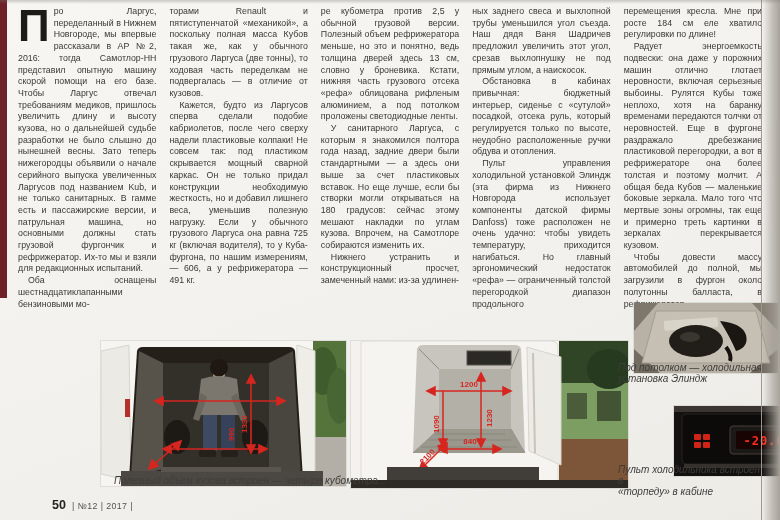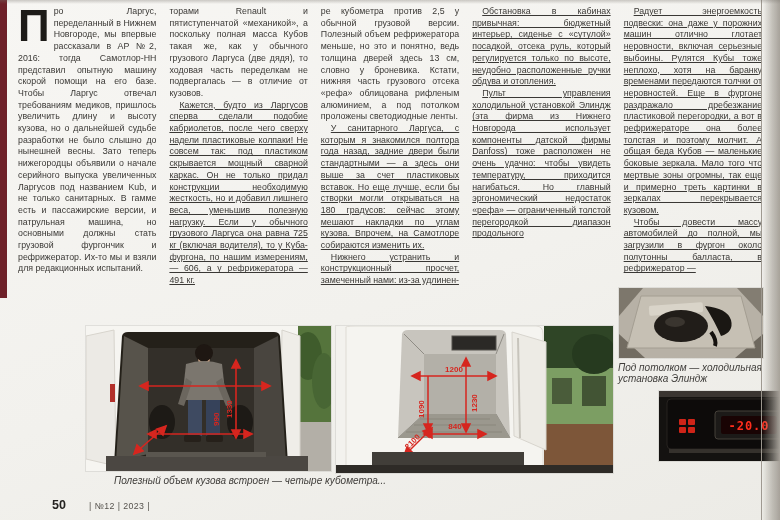--- a/index.html
+++ b/index.html
@@ -9,61 +9,64 @@
   .edge-right{position:absolute;top:0;right:0;width:18px;height:520px;
         background:linear-gradient(90deg,rgba(180,175,167,0) 0%,rgba(160,155,146,.55) 55%,#a7a29a 100%);
         border-left:1px solid rgba(140,135,126,.35);}
   .edge-top{position:absolute;top:0;left:0;width:780px;height:4px;
         background:linear-gradient(180deg,rgba(120,115,108,.35),rgba(120,115,108,0));}
   .red-stripe{position:absolute;left:0;top:0;width:7px;height:298px;background:#6e2129;}
 
   .columns{position:absolute;left:18px;top:6px;width:744px;height:318px;display:flex;gap:13px;}
   .col{flex:1 1 0;font-size:8.8px;line-height:11.7px;text-align:justify;color:#3a3835;}
   .col p{margin:0;}
-  .col p.indent{text-indent:10px;text-decoration:underline;}
+  .col p.indent{text-indent:10px;}
   .dropcap{float:left;font-size:44px;line-height:36px;font-weight:bold;color:#1d1b18;
            padding:2px 4px 0 0;font-family:"Liberation Sans",sans-serif;}
 
-  figure{margin:1px;position:absolute;}
+  figure{margin:16px;position:absolute;}
   figure svg{display:block;box-shadow:0 0 0 1px rgba(0,0,0,.08);}
   figcaption,.caption{font-style:italic;font-size:10px;line-height:11px;color:#3f3d3a;}
   .cap-abs{position:absolute;}
 
-  .footer{position:absolute;left:52px;top:498px;display:flex;align-items:baseline;gap:23px;}
+  .footer{position:absolute;left:52px;top:498px;display:flex;align-items:baseline;gap:6px;}
   .page-num{font-weight:bold;font-size:12.5px;color:#242220;}
   .issue{font-size:8.8px;color:#56534e;letter-spacing:.4px;}
 
   .dim-text{font:bold 8px "Liberation Sans",sans-serif;fill:#d6261f;}
   .led{font:bold 12px "DejaVu Sans Mono",monospace;fill:#ff2d1c;letter-spacing:1px;}
 </style>
 </head>
 <body>
 
 <div class="page">
 
   <div class="red-stripe"></div>
 
   <div class="columns">
     <div class="col">
       <p class="first"><span class="dropcap">П</span><span>ро Ларгус, переделанный в Нижнем Новгороде, мы впервые рассказали в АР №2, 2016: тогда Самотлор-НН представил опытную машину скорой помощи на его базе. Чтобы Ларгус отвечал требованиям медиков, пришлось увеличить длину и высоту кузова, но о дальнейшей судьбе разработки не было слышно до нынешней весны. Зато теперь нижегородцы объявили о начале серийного выпуска увеличенных Ларгусов под названием Kub, и не только санитарных. В гамме есть и пассажирские версии, и патрульная машина, но основными должны стать грузовой фургончик и рефрижератор. Их-то мы и взяли для редакционных испытаний.</span></p>
-    </div>
-    <div class="col">
-      <p>торами Renault и пятиступенчатой «механикой», а поскольку полная масса Кубов такая же, как у обычного грузового Ларгуса (две дядя), то ходовая часть переделкам не подвергалась — в отличие от кузовов.</p>
+      <p class="indent">Оба оснащены шестнадцатиклапанными бензиновыми мо-</p>
+    </div>
+    <div class="col">
+      <p>торами Renault и пятиступенчатой «механикой», а поскольку полная масса Кубов такая же, как у обычного грузового Ларгуса (две тонны), то ходовая часть переделкам не подвергалась — в отличие от кузовов.</p>
       <p class="indent">Кажется, будто из Ларгусов сперва сделали подобие кабриолетов, после чего сверху надели пластиковые колпаки! Не совсем так: под пластиком скрывается мощный сварной каркас. Он не только придал конструкции необходимую жесткость, но и добавил лишнего веса, уменьшив полезную нагрузку. Если у обычного грузового Ларгуса она равна 725 кг (включая водителя), то у Куба-фургона, по нашим измерениям, — 606, а у рефрижератора — 491 кг.</p>
     </div>
     <div class="col">
       <p>ре кубометра против 2,5 у обычной грузовой версии. Полезный объем рефрижератора меньше, но это и понятно, ведь толщина дверей здесь 13 см, словно у броневика. Кстати, нижняя часть грузового отсека «рефа» облицована рифленым алюминием, а под потолком проложены светодиодные ленты.</p>
       <p class="indent">У санитарного Ларгуса, с которым я знакомился полтора года назад, задние двери были стандартными — а здесь они выше за счет пластиковых вставок. Но еще лучше, если бы створки могли открываться на 180 градусов: сейчас этому мешают накладки по углам кузова. Впрочем, на Самотлоре собираются изменить их.</p>
       <p class="indent">Нижнего устранить и конструкционный просчет, замеченный нами: из-за удлинен-</p>
     </div>
     <div class="col">
+      <p>ных заднего свеса и выхлопной трубы уменьшился угол съезда. Наш дядя Ваня Шадричев предложил увеличить этот угол, срезав выхлопнушку не под прямым углом, а наискосок.</p>
       <p class="indent">Обстановка в кабинах привычная: бюджетный интерьер, сиденье с «сутулой» посадкой, отсека руль, который регулируется только по высоте, неудобно расположенные ручки обдува и отопления.</p>
       <p class="indent">Пульт управления холодильной установкой Элиндж (эта фирма из Нижнего Новгорода использует компоненты датской фирмы Danfoss) тоже расположен не очень удачно: чтобы увидеть температуру, приходится нагибаться. Но главный эргономический недостаток «рефа» — ограниченный толстой перегородкой диапазон продольного</p>
     </div>
     <div class="col">
+      <p>перемещения кресла. Мне при росте 184 см еле хватило регулировки по длине!</p>
       <p class="indent">Радует энергоемкость подвески: она даже у порожних машин отлично глотает неровности, включая серьезные выбоины. Рулятся Кубы тоже неплохо, хотя на баранку временами передаются толчки от неровностей. Еще в фургоне раздражало дребезжание пластиковой перегородки, а вот в рефрижераторе она более толстая и поэтому молчит. А общая беда Кубов — маленькие боковые зеркала. Мало того что мертвые зоны огромны, так еще и примерно треть картинки в зеркалах перекрывается кузовом.</p>
       <p class="indent">Чтобы довести массу автомобилей до полной, мы загрузили в фургон около полутонны балласта, в рефрижератор —</p>
     </div>
   </div>
 
   <figure style="left:85px;top:325px;">
     <svg width="245" height="145" viewBox="0 0 245 145">
       <rect width="245" height="145" fill="#f6f5f1"></rect>
       <rect x="212" y="0" width="33" height="96" fill="#55743c"></rect>
       <ellipse cx="222" cy="30" rx="14" ry="24" fill="#3f5c2c"></ellipse>
@@ -192,23 +195,27 @@
           <rect x="29" y="28" width="7" height="6" rx="1"></rect>
         <rect x="20" y="36" width="7" height="6" rx="1"></rect>
           <rect x="29" y="36" width="7" height="6" rx="1"></rect>
       </g>
       <rect x="56" y="20" width="68" height="28" rx="3" fill="#1c1a18" stroke="#454039" stroke-width="1"></rect>
       <rect x="62" y="25" width="56" height="18" rx="2" fill="#190404"></rect>
       <text class="led" x="90" y="39" text-anchor="middle">-20.0</text>
       <rect x="10" y="58" width="124" height="4" fill="#35312c"></rect>
     </svg>
   </figure>
+  <div class="caption cap-abs" style="left:618px;top:464px;width:150px;">
+    <div>Пульт холодильника встроен в</div>
+    <div>«торпеду» в кабине</div>
+  </div>
 
   <div class="caption cap-abs" style="left:114px;top:475px;width:280px;">Полезный объем кузова встроен — четыре кубометра...</div>
 
   <div class="footer">
     <span class="page-num">50</span>
-    <span class="issue">| №12 | 2023 |</span>
+    <span class="issue">| №12 | 2017 |</span>
   </div>
 
   <div class="edge-right"></div>
   <div class="edge-top"></div>
 </div>
 
 </body></html>

